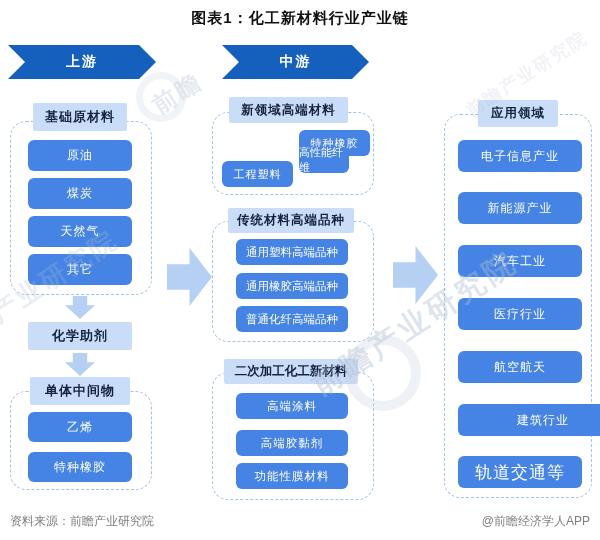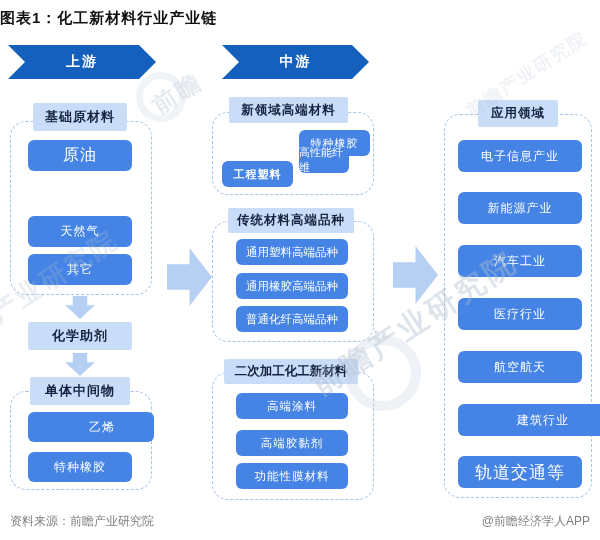--- a/index.html
+++ b/index.html
@@ -1,21 +1,21 @@
 <!DOCTYPE html>
 <html style="--c-banner: #1560bd; --c-item: #4584e5; --c-header_bg: #c9dcf8; --c-dashed: #a6c3e6; --c-arrow: #b5d0f3; --c-footer_text: #7e7e7e;"><head>
 <meta charset="utf-8">
 <style>
   html,body{margin:0;padding:0;background:#fff;}
   #stage{
     position:relative;width:600px;height:540px;background:#ffffff;overflow:hidden;
     font-family:"Liberation Sans","DejaVu Sans",sans-serif;
   }
   .title{
-    position:absolute;top:9px;left:0;right:0;
+    position:absolute;top:9px;left:0;right:0;text-align:center;
     font-size:15px;font-weight:bold;color:#111;z-index:2;letter-spacing:1px;
   }
   .banner{
     position:absolute;top:45px;height:34px;background:var(--c-banner,#1560bd);
     color:#fff;font-weight:bold;font-size:14px;letter-spacing:2px;
     display:flex;align-items:center;justify-content:center;z-index:2;
     clip-path:polygon(0 0,calc(100% - 17px) 0,100% 50%,calc(100% - 17px) 100%,0 100%,17px 50%);
   }
   .dashed{
     position:absolute;border:1.6px dashed var(--c-dashed,#a6c3e6);
@@ -56,39 +56,40 @@
 
 <div id="stage">
 
   <div class="title">图表1：化工新材料行业产业链</div>
 
   <div class="banner" style="left:8px;width:148px;">上游</div>
   <div class="banner" style="left:222px;width:147px;text-align:right;">中游</div>
 
   <div class="dashed" style="left:10px;top:121px;width:140px;height:172px;"></div>
   <div class="hdr" style="left:33px;top:103px;width:94px;height:28px;font-size:13px;">基础原材料</div>
-  <div class="item" style="left:28px;top:140px;width:104px;height:31px;font-size:16px;">原油</div>
+  <div class="item" style="left:28px;top:140px;width:104px;height:31px;font-size:12px;">原油</div>
+  <div class="item" style="left:28px;top:178px;width:104px;height:31px;font-size:12px;">煤炭</div>
   <div class="item" style="left:28px;top:216px;width:104px;height:31px;font-size:12px;">天然气</div>
   <div class="item" style="left:28px;top:254px;width:104px;height:31px;font-size:12px;">其它</div>
 
   <div class="arrow-down" style="left:65px;top:296px;"></div>
   <div class="hdr" style="left:28px;top:322px;width:104px;height:28px;font-size:13px;">化学助剂</div>
   <div class="arrow-down" style="left:65px;top:353px;"></div>
 
   <div class="dashed" style="left:10px;top:391px;width:140px;height:97px;"></div>
   <div class="hdr" style="left:30px;top:377px;width:100px;height:28px;font-size:13px;">单体中间物</div>
-  <div class="item" style="left:28px;top:412px;width:104px;height:30px;font-size:12px;padding-left:22px;">乙烯</div>
+  <div class="item" style="left:28px;top:412px;width:104px;height:30px;font-size:12px;">乙烯</div>
   <div class="item" style="left:28px;top:452px;width:104px;height:30px;font-size:12px;">特种橡胶</div>
 
   <div class="arrow-right" style="left:167px;top:248px;"></div>
 
   <div class="dashed" style="left:212px;top:112px;width:160px;height:81px;"></div>
   <div class="hdr" style="left:229px;top:97px;width:119px;height:26px;font-size:12.5px;text-align:right;">新领域高端材料</div>
   <div class="item" style="left:299px;top:130px;width:71px;height:26px;font-size:11px;">特种橡胶</div>
-  <div class="item" style="left:222px;top:161px;width:71px;height:26px;font-size:11px;font-weight:bold;">工程塑料</div>
+  <div class="item" style="left:222px;top:161px;width:71px;height:26px;font-size:11px;">工程塑料</div>
   <div class="item" style="left:299px;top:147px;width:50px;height:26px;font-size:11px;letter-spacing:0;">高性能纤维</div>
 
   <div class="dashed" style="left:212px;top:221px;width:160px;height:119px;"></div>
   <div class="hdr" style="left:228px;top:208px;width:126px;height:25px;font-size:12.5px;">传统材料高端品种</div>
   <div class="item" style="left:236px;top:239px;width:112px;height:26px;font-size:11.5px;letter-spacing:0;">通用塑料高端品种</div>
   <div class="item" style="left:236px;top:273px;width:112px;height:26px;font-size:11.5px;letter-spacing:0;">通用橡胶高端品种</div>
   <div class="item" style="left:236px;top:306px;width:112px;height:26px;font-size:11.5px;letter-spacing:0;">普通化纤高端品种</div>
 
   <div class="dashed" style="left:212px;top:372px;width:160px;height:126px;"></div>
   <div class="hdr" style="left:224px;top:359px;width:134px;height:25px;font-size:12.5px;letter-spacing:0;">二次加工化工新材料</div>

